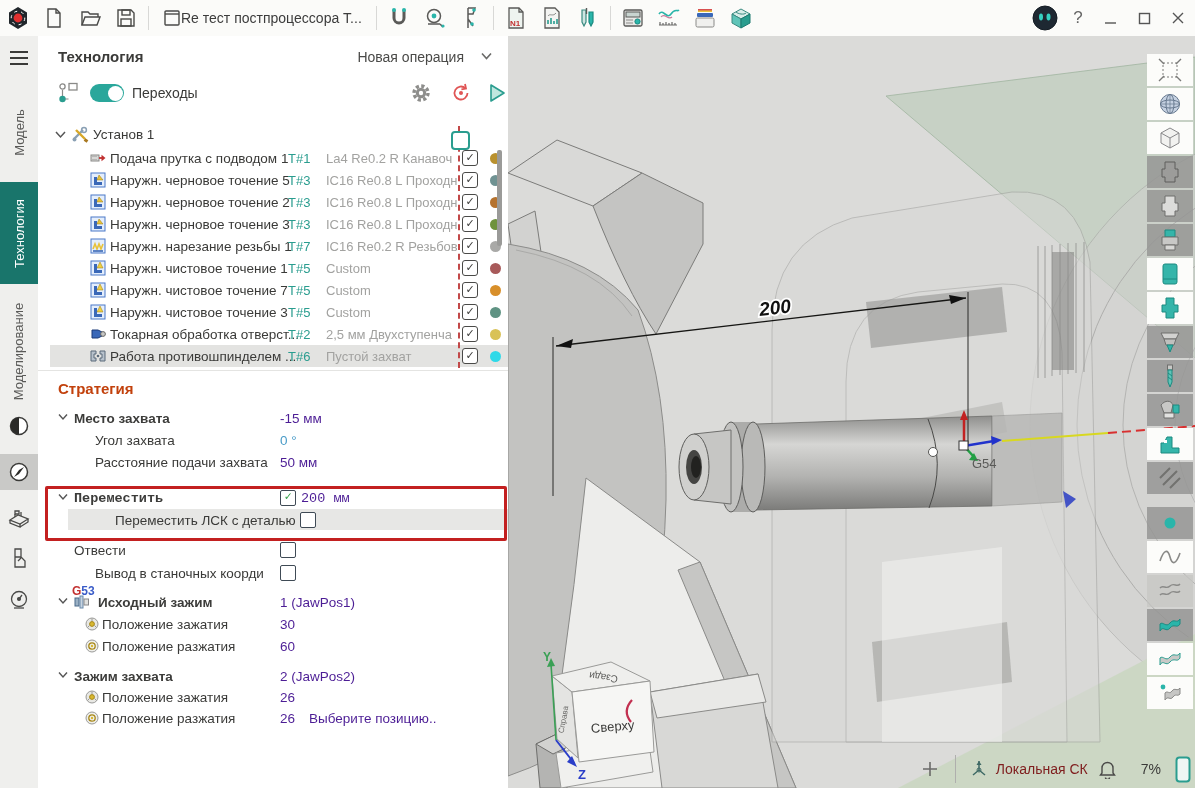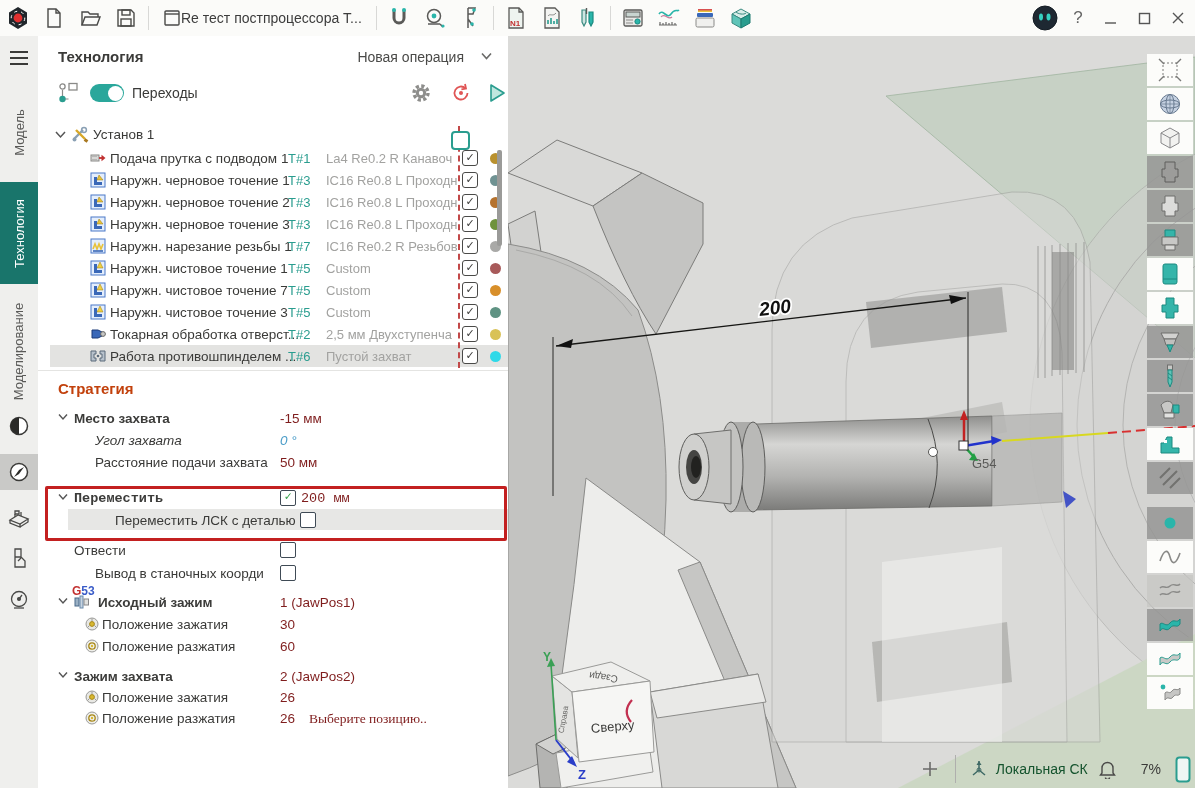--- a/index.html
+++ b/index.html
@@ -60,39 +60,39 @@
   #strategy-title{position:absolute;left:20px;top:344px;font-size:15px;font-weight:bold;color:#c2410c;}
   .srow{position:absolute;left:0;width:470px;height:21px;}
   .srow .bg{position:absolute;left:10px;right:12px;top:-2px;height:21px;background:#e7e7e5;}
   .s-chev{position:absolute;top:4px;}
   .s-icon{position:absolute;top:1px;width:16px;height:16px;}
   .s-icon svg{width:16px;height:16px;}
   .s-label{position:absolute;top:2px;font-size:13.5px;color:#3a3a38;white-space:nowrap;}
   .s-label.b{font-weight:bold;color:#3c3c3a;}
   .s-pfx{position:absolute;top:20px;font-size:12px;font-weight:bold;color:#3a5cc8;letter-spacing:0;}
   .s-pfx::first-letter{color:#c23030;}
-  .s-val{position:absolute;left:242px;top:2px;font-size:13.5px;color:#7f1d1d;white-space:nowrap;}
-  .s-extra{margin-left:14px;font-family:Liberation Serif, serif;}
+  .s-val{position:absolute;left:242px;top:2px;font-size:13.5px;color:#4c1d95;white-space:nowrap;}
+  .s-extra{margin-left:14px;}
   .s-cb{position:absolute;left:242px;top:1px;width:14px;height:14px;border:1.6px solid #3f4a55;border-radius:2px;
       background:#fff;font-size:12px;line-height:13px;font-weight:bold;text-align:center;color:#2f9e44;}
   .s-cb + .s-val{left:263px;}
   #red-box{position:absolute;left:7px;top:450px;width:456px;height:49px;border:3px solid #c32020;
       border-radius:2px;z-index:5;pointer-events:none;}
   
   #viewport{position:absolute;left:508px;top:36px;width:687px;height:752px;background:#dbdbd9;overflow:hidden;}
   #rtb{position:absolute;top:18px;right:2px;width:46px;}
   .rtb-btn{width:46px;height:32px;margin-bottom:2px;display:flex;align-items:center;justify-content:center;}
   .rtb-btn.light{background:#fcfcfa;}
   .rtb-btn.dark{background:rgba(148,148,146,.82);}
   .rtb-btn.mid{background:rgba(196,196,194,.65);}
   .rtb-btn.gap{margin-top:13px;}
   .rtb-btn svg{width:26px;height:26px;}
   #statusbar{position:absolute;right:4px;bottom:4px;height:30px;display:flex;align-items:center;}
   #statusbar .vsep{width:1px;height:28px;background:#aFaFad;background:#afafad;margin:0 12px 0 16px;}
-  #cs-label{font-size:14px;color:#14532d;margin:0 10px 0 6px;white-space:nowrap;}
+  #cs-label{font-size:14px;color:#7f1d1d;margin:0 10px 0 6px;white-space:nowrap;}
   #zoom-label{font-size:14px;color:#3a3a38;margin:0 14px 0 24px;}
 </style>
 </head>
 <body>
 
 <div id="titlebar">
   <div class="tb-btn">
     <svg width="24" height="24" viewBox="0 0 24 24">
         <path d="M12 1l9 5.5v11L12 23l-9-5.5v-11z" fill="#20262b"></path>
         <circle cx="12" cy="12" r="4.4" fill="#e03030"></circle>
@@ -357,21 +357,21 @@
           <span class="tdot" style="background:#b9912e"></span>
         </div>
         <div class="tree-row">
           <span class="ti">
             <svg viewBox="0 0 16 16">
               <rect x="1" y="1" width="14" height="14" fill="#e4eefc" stroke="#4a78c8"></rect>
               <path d="M4 13V5h3v5h5v3z" fill="#3a68b8"></path>
               <path d="M9 3l4 5H7z" fill="#e8c23a" stroke="#9a7a10" stroke-width=".5"></path>
             </svg>
           </span>
-          <span class="tl">Наружн. черновое точение 1</span>
+          <span class="tl">Наружн. черновое точение 5</span>
           <span class="tt">Т#3</span>
           <span class="td">IC16 Re0.8 L Проходн</span>
           <span class="tc">✓</span>
           <span class="tdot" style="background:#6f9292"></span>
         </div>
         <div class="tree-row">
           <span class="ti">
             <svg viewBox="0 0 16 16">
               <rect x="1" y="1" width="14" height="14" fill="#e4eefc" stroke="#4a78c8"></rect>
               <path d="M4 13V5h3v5h5v3z" fill="#3a68b8"></path>
@@ -490,21 +490,21 @@
   <div id="strategy-rows">
       <div class="srow" style="top: 373px;">
         <span class="s-chev" style="left:20px">
           <svg width="10" height="8" viewBox="0 0 10 8">
             <path d="M1 1.5l4 4.5 4-4.5" fill="none" stroke="#555" stroke-width="1.4"></path>
           </svg>
         </span>
         <span class="s-label b" style="left:36px">Место захвата</span>
         <span class="s-val">-15 мм</span>
       </div>
-      <div class="srow" style="top: 395px; font-style: italic;">
+      <div class="srow" style="top: 395px;">
         <span class="s-label" style="left:57px">Угол захвата</span>
         <span class="s-val" style="color: rgb(74, 156, 200);">0 °</span>
       </div>
       <div class="srow" style="top: 417px;">
         <span class="s-label" style="left:57px">Расстояние подачи захвата</span>
         <span class="s-val">50 мм</span>
       </div>
       <div class="srow" style="top: 453px; font-family: Liberation Mono, monospace;">
         <span class="s-chev" style="left:20px">
           <svg width="10" height="8" viewBox="0 0 10 8">

